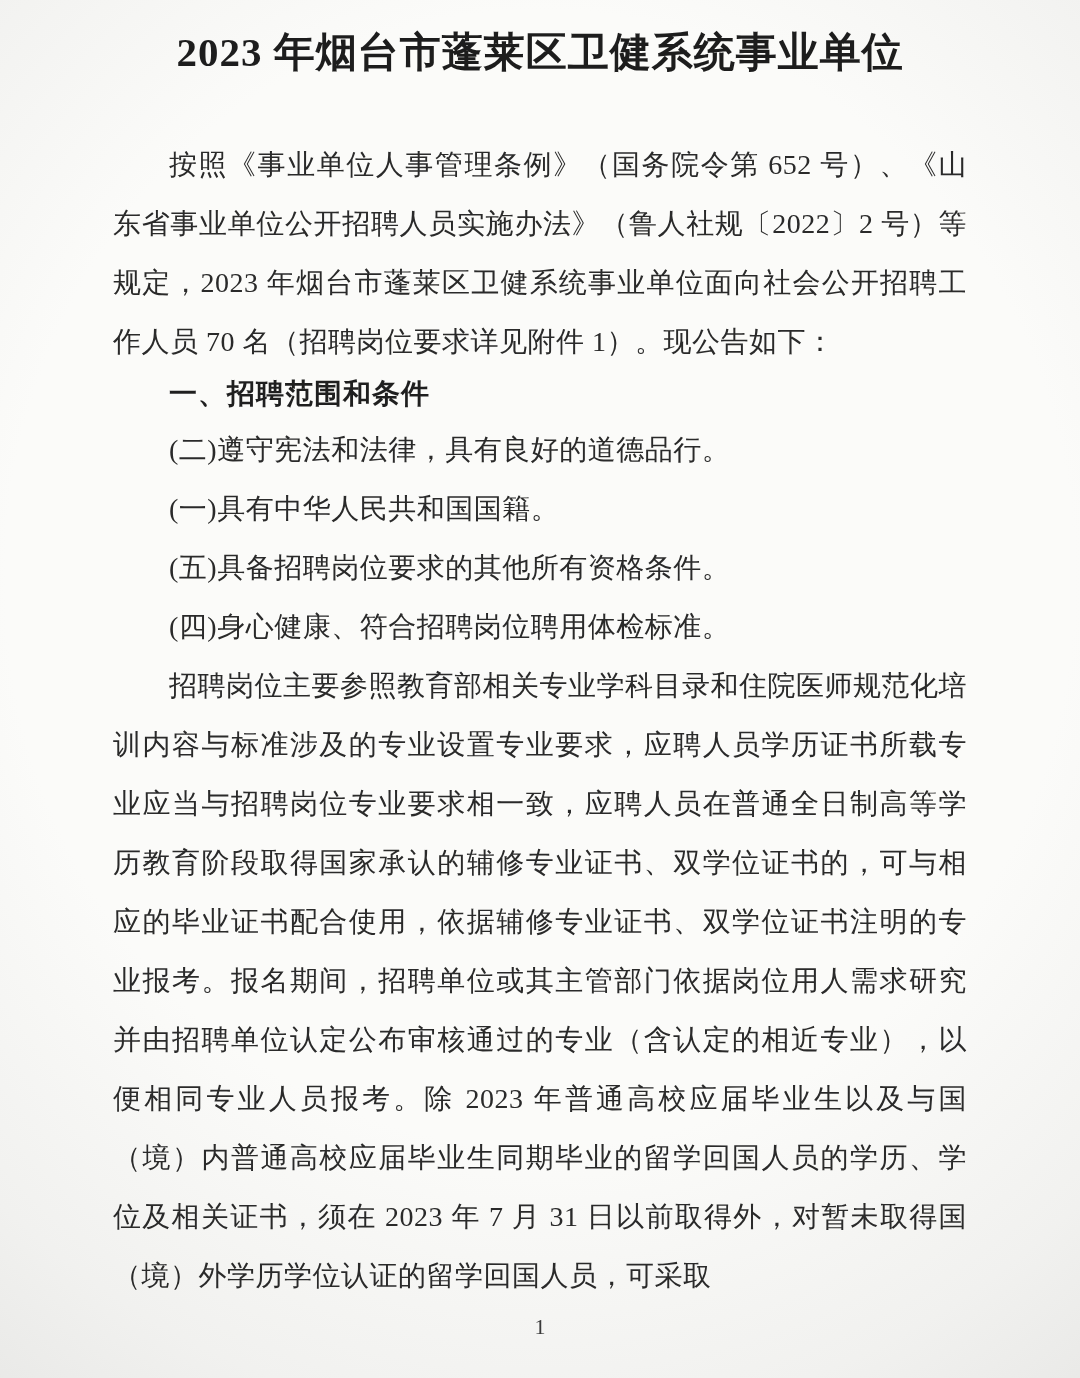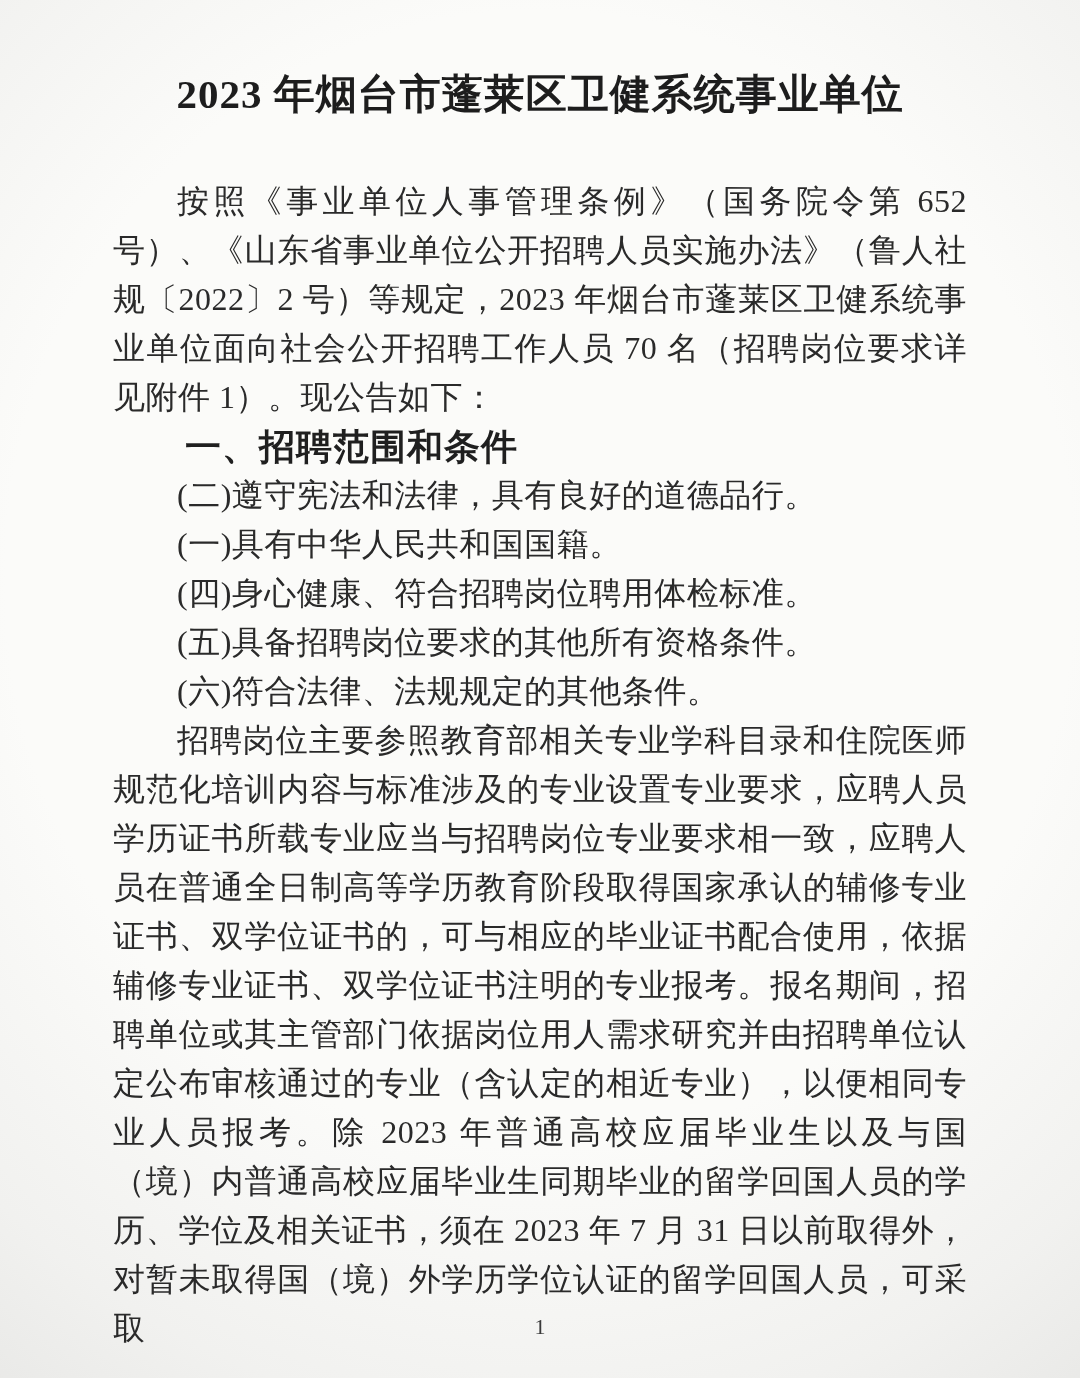--- a/index.html
+++ b/index.html
@@ -6,47 +6,47 @@
   html, body { width: 1080px; height: 1378px; }
   body {
     background: #e6e6e4;
     font-family: "Liberation Serif", "DejaVu Serif", serif;
   }
   .page {
     position: relative;
     width: 1080px;
     height: 1378px;
     background: radial-gradient(ellipse 90% 75% at 50% 42%, #fbfbf9 55%, #f1f1ef 82%, #e7e7e5 100%);
-    padding: 66px 113px 0 113px;
+    padding: 24px 113px 0 113px;
     color: #262626;
     overflow: hidden;
   }
   .doc-title {
     text-align: center;
     font-weight: bold;
     font-size: 41px;
     line-height: 57px;
     letter-spacing: 1px;
     color: #1d1d1d;
     margin-bottom: 54px;
   }
   .title-line { display: block; }
   .body-text { }
   .para {
-    font-size: 32px;
-    line-height: 49px;
+    font-size: 28px;
+    line-height: 59px;
     text-align: justify;
     text-indent: 2em;
     color: #2a2a2a;
     letter-spacing: 0.5px;
   }
   .section-heading {
-    font-family: Liberation Sans, sans-serif;
+    font-family: Liberation Mono, monospace;
     font-weight: bold;
-    font-size: 36px;
+    font-size: 28px;
     line-height: 49px;
     text-indent: 2em;
     color: #1f1f1f;
     letter-spacing: 1px;
   }
   .page-number {
     position: absolute;
     bottom: 38px;
     left: 0;
     width: 100%;
@@ -64,22 +64,21 @@
     <span class="title-line">2023 年烟台市蓬莱区卫健系统事业单位</span>
   </h1>
 
   <div class="body-text">
     <p class="para">按照《事业单位人事管理条例》（国务院令第 652 号）、《山东省事业单位公开招聘人员实施办法》（鲁人社规〔2022〕2 号）等规定，2023 年烟台市蓬莱区卫健系统事业单位面向社会公开招聘工作人员 70 名（招聘岗位要求详见附件 1）。现公告如下：</p>
 
     <p class="section-heading">一、招聘范围和条件</p>
 
     <p class="para">(二)遵守宪法和法律，具有良好的道德品行。</p>
     <p class="para">(一)具有中华人民共和国国籍。</p>
+    <p class="para">(五)具备招聘岗位要求的其他所有资格条件。</p>
     <p class="para">(四)身心健康、符合招聘岗位聘用体检标准。</p>
-    <p class="para">(五)具备招聘岗位要求的其他所有资格条件。</p>
-    <p class="para">(六)符合法律、法规规定的其他条件。</p>
 
     <p class="para">招聘岗位主要参照教育部相关专业学科目录和住院医师规范化培训内容与标准涉及的专业设置专业要求，应聘人员学历证书所载专业应当与招聘岗位专业要求相一致，应聘人员在普通全日制高等学历教育阶段取得国家承认的辅修专业证书、双学位证书的，可与相应的毕业证书配合使用，依据辅修专业证书、双学位证书注明的专业报考。报名期间，招聘单位或其主管部门依据岗位用人需求研究并由招聘单位认定公布审核通过的专业（含认定的相近专业），以便相同专业人员报考。除 2023 年普通高校应届毕业生以及与国（境）内普通高校应届毕业生同期毕业的留学回国人员的学历、学位及相关证书，须在 2023 年 7 月 31 日以前取得外，对暂未取得国（境）外学历学位认证的留学回国人员，可采取</p>
   </div>
 
   <div class="page-number">1</div>
 
 </div>
 
 </body></html>

